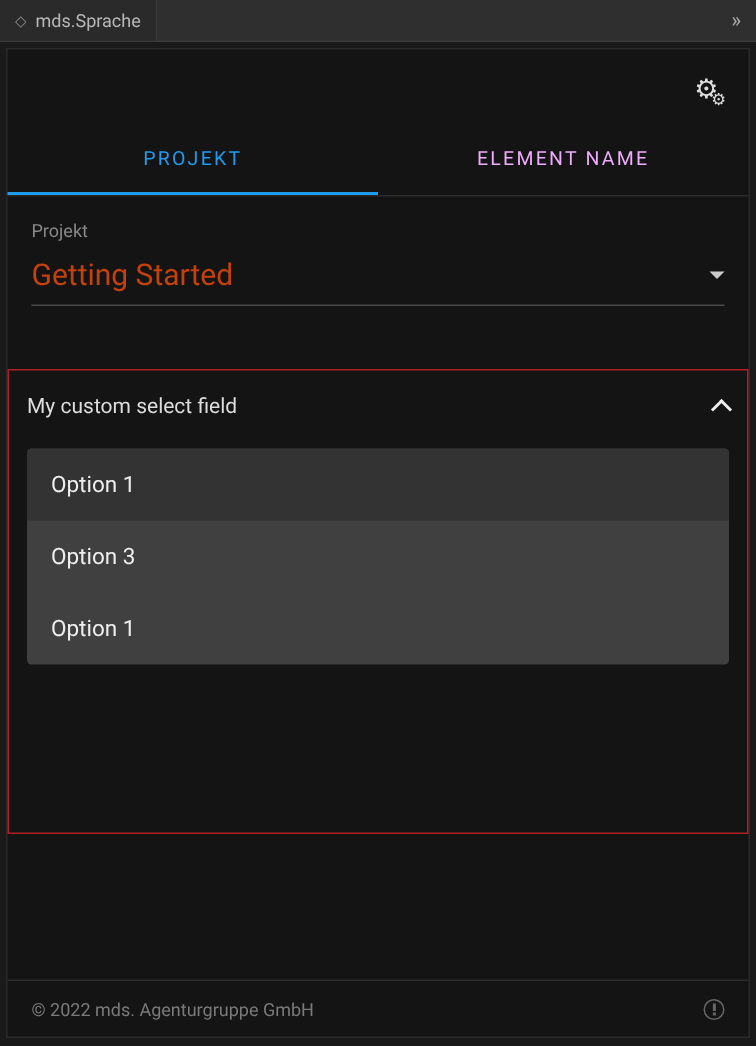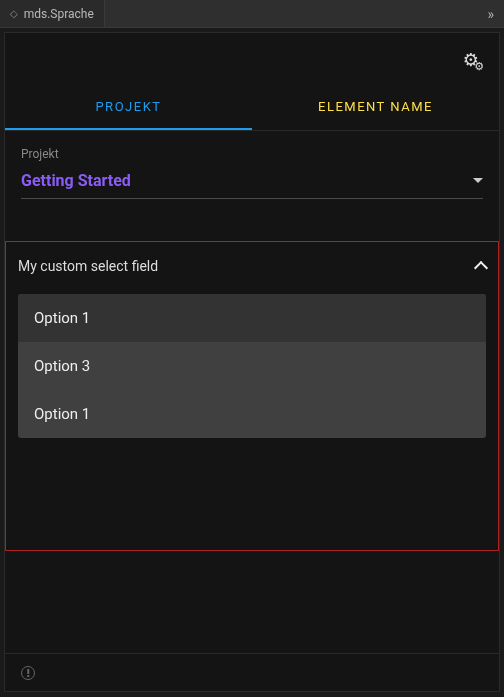--- a/index.html
+++ b/index.html
@@ -11,28 +11,28 @@
   .titlebar .spacer { flex: 1; }
   .titlebar .chev { padding: 0 10px; color: #aaa; font-size: 14px; }
   
   .panel { background: #141414; border: 1px solid #2a2a2a; margin: 4px; height: 660px; display: flex; flex-direction: column; position: relative; }
   
   .header-row { height: 52px; display: flex; justify-content: flex-end; align-items: center; padding: 0 20px; }
   .gear-icon { font-size: 18px; color: #ddd; position: relative; }
   .gear-icon .small { font-size: 11px; position: absolute; right: -5px; bottom: -3px; }
   
   .tabs { display: flex; border-bottom: 1px solid #2a2a2a; }
-  .tab { flex: 1; text-align: center; padding: 14px 0; font-size: 13px; letter-spacing: 1.5px; color: #fde047; cursor: pointer; }
+  .tab { flex: 1; text-align: center; padding: 14px 0; font-size: 13px; letter-spacing: 1.5px; color: #f0abfc; cursor: pointer; }
   .tab.active { color: #1d9cf0; border-bottom: 2px solid #1d9cf0; }
   
   .fields { padding: 16px; }
   .field { margin-bottom: 26px; }
   .field-label { font-size: 12px; color: #888; margin-bottom: 6px; }
   .field-value-row { display: flex; justify-content: space-between; align-items: center; border-bottom: 1px solid #4a4a4a; padding: 4px 0 8px; cursor: pointer; }
-  .field-value { font-size: 16px; color: #8b5cf6; font-weight: bold; }
+  .field-value { font-size: 20px; color: #c2410c; }
   .dropdown-caret { width: 0; height: 0; border-left: 5px solid transparent; border-right: 5px solid transparent; border-top: 5px solid #ccc; }
   
   .highlight-box { border: 1px solid #b02020; margin: 0 0; padding: 12px; min-height: 310px; }
   .custom-header { display: flex; justify-content: space-between; align-items: center; padding: 4px 0 20px; }
   .custom-header-label { font-size: 14px; color: #ddd; }
   .chevron-up { width: 10px; height: 10px; border-left: 2px solid #eee; border-top: 2px solid #eee; transform: rotate(45deg); margin-top: 4px; }
   
   .options-list { background: #404040; border-radius: 3px; overflow: hidden; }
   .option { padding: 15px 16px; font-size: 15px; color: #eee; cursor: pointer; }
   .option.selected { background: #333333; }
@@ -81,15 +81,16 @@
       <span class="chevron-up"></span>
     </div>
     <div class="options-list" id="options-list">
         <div class="option selected">Option 1</div>
         <div class="option">Option 3</div>
         <div class="option">Option 1</div>
       </div>
   </div>
 
   <div class="footer">
+    <span class="footer-text">© 2022 mds. Agenturgruppe GmbH</span>
     <span class="footer-icon"></span>
   </div>
 </div>
 
 </body></html>

